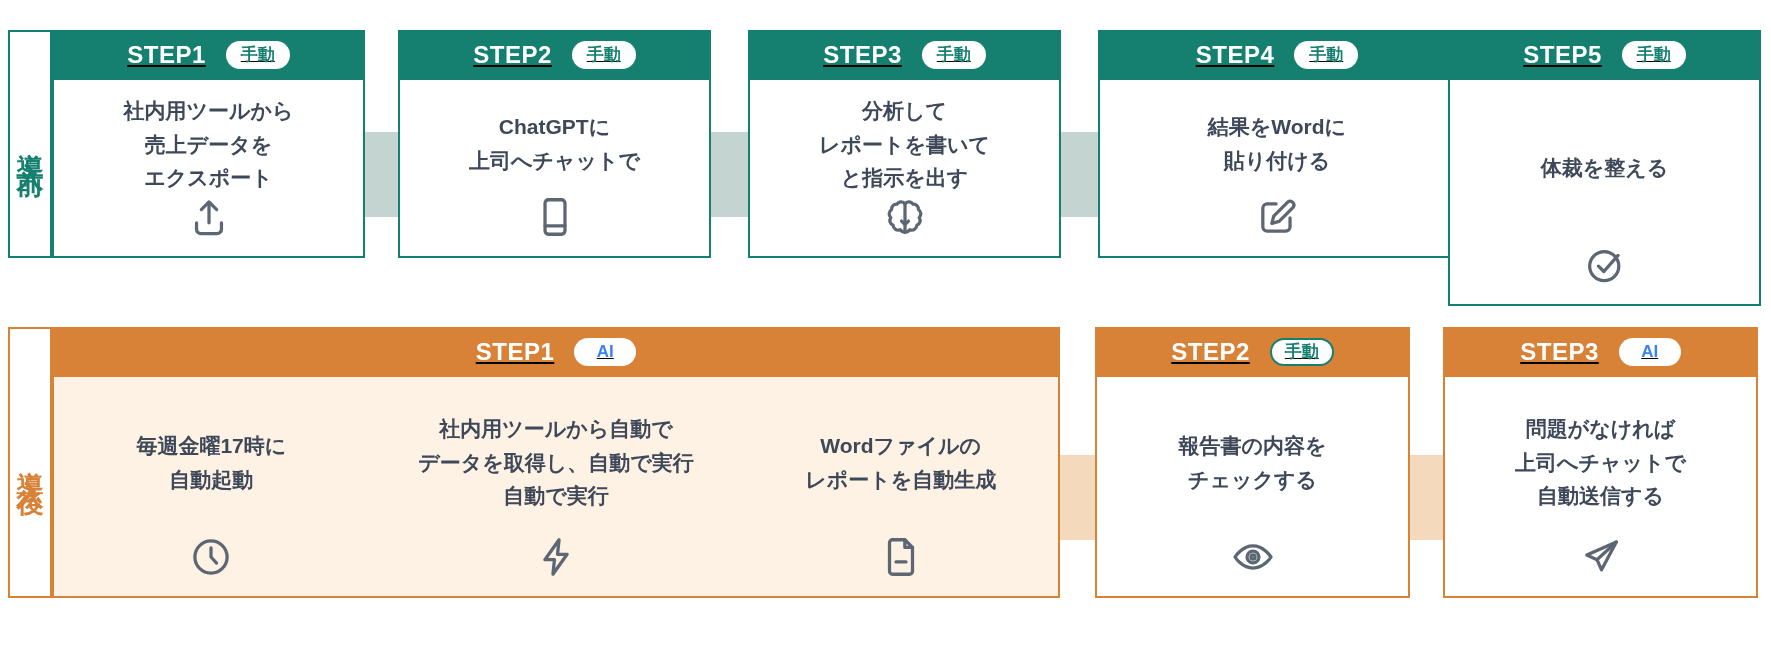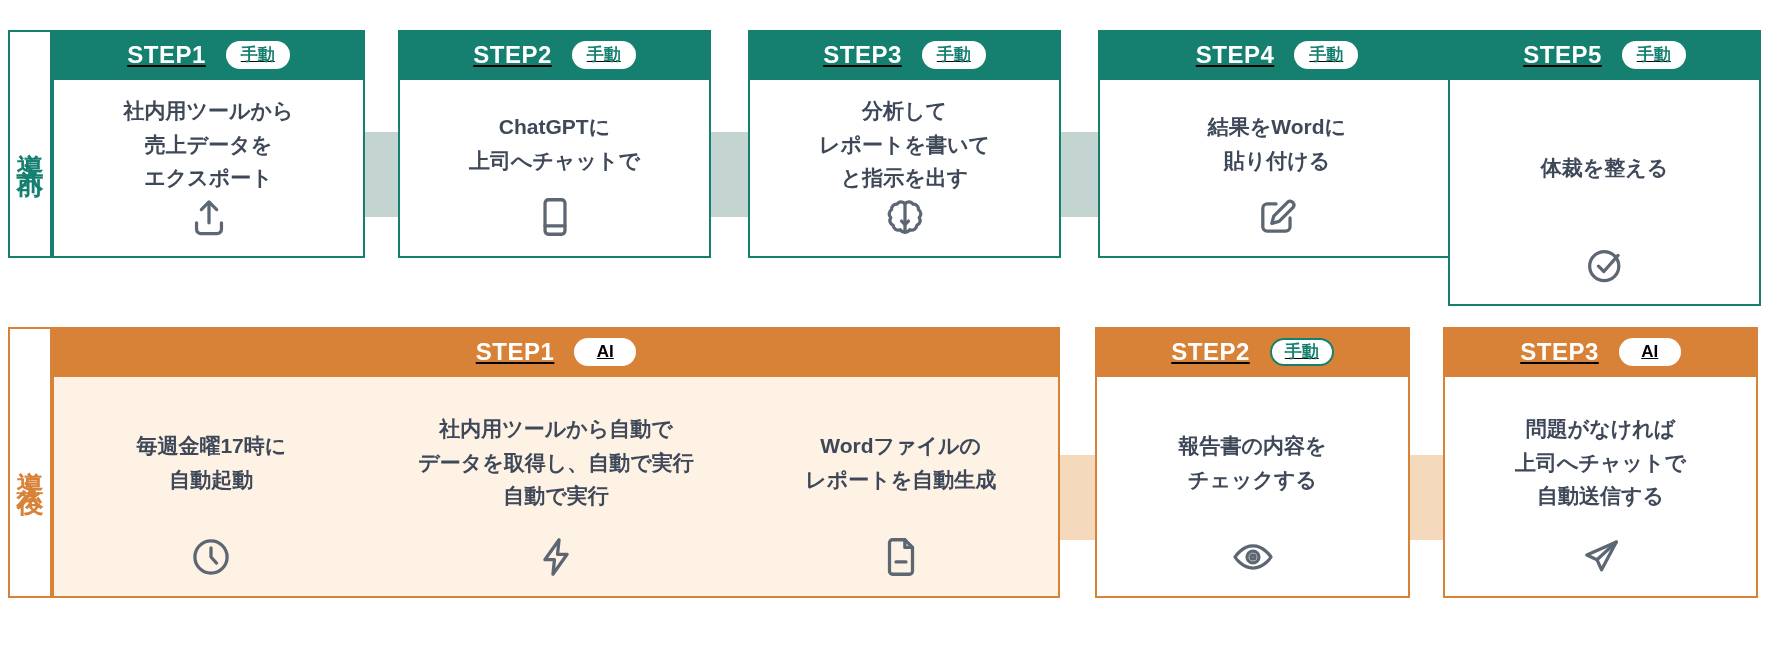--- a/index.html
+++ b/index.html
@@ -38,21 +38,21 @@
   .card-header.teal{background:#168070;}
   .card-header.orange{background:#d88238;}
 
   .step-label{color:#ffffff;font-weight:bold;font-size:24px;letter-spacing:0.5px;}
 
   .badge{
     background:#ffffff;border-radius:16px;padding:3px 15px;
     font-weight:bold;font-size:17px;line-height:1.25;box-sizing:border-box;min-width:62px;text-align:center;
   }
   .badge.teal-text{color:#168070;}
-  .badge.orange-text{color:#000000;}
+  .badge.orange-text{color:#3b82f6;}
   .badge.teal-outline{border:2px solid #168070;color:#168070;padding:1px 13px;}
 
   .card-body{
     flex:1;display:flex;flex-direction:column;align-items:center;
     padding:14px 8px 16px;
   }
   .card-text{
     flex:1;display:flex;flex-direction:column;justify-content:center;
     font-weight:bold;font-size:21px;line-height:1.6;color:#3e4859;text-align:center;
   }

